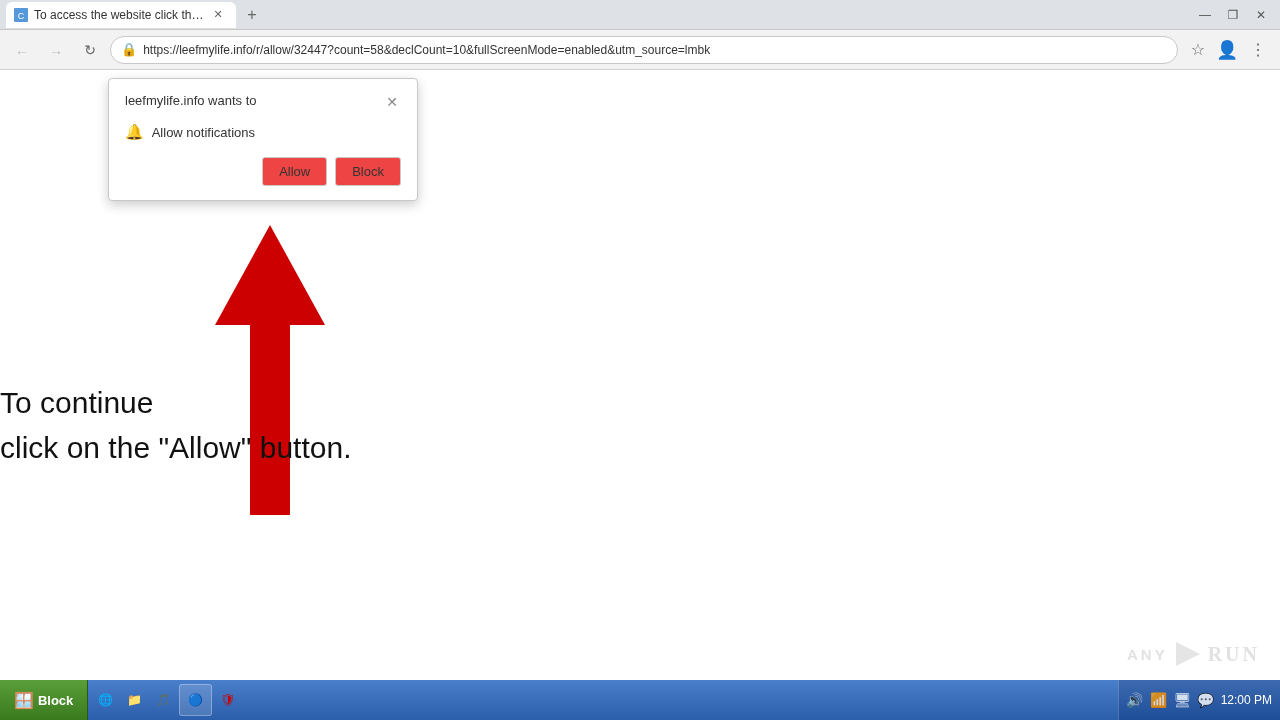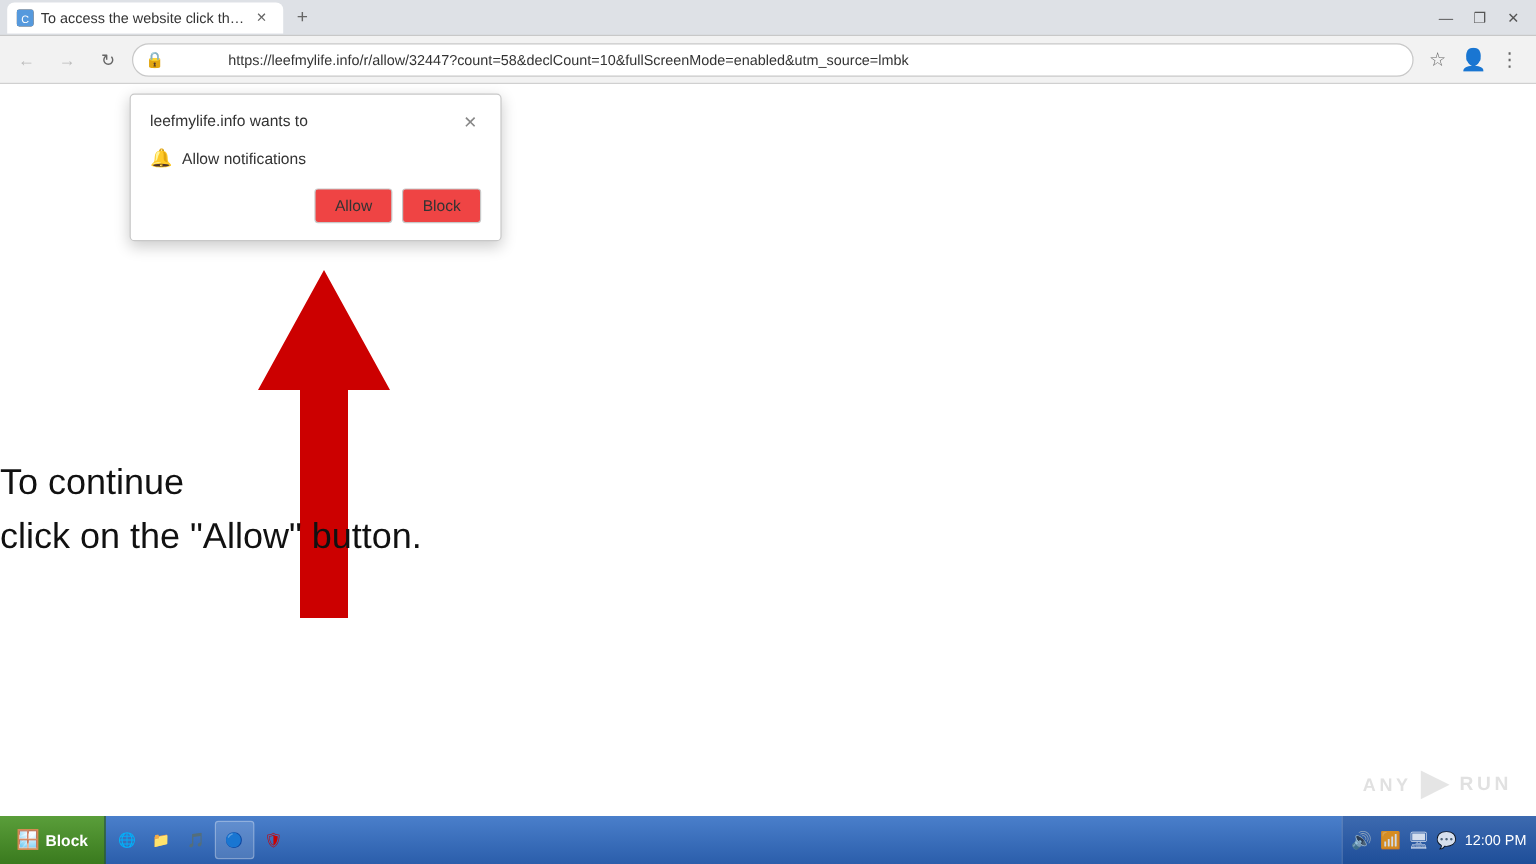--- a/index.html
+++ b/index.html
@@ -110,21 +110,20 @@
     }
     .url-lock {
       color: #34a853;
       font-size: 13px;
     }
     .url-text {
       flex: 1;
       overflow: hidden;
       white-space: nowrap;
       text-overflow: ellipsis;
-      margin-left: 47px;
     }
     .addressbar-right {
       display: flex;
       gap: 2px;
       align-items: center;
     }
     .addr-icon {
       width: 28px; height: 28px;
       border-radius: 50%;
       display: flex; align-items: center; justify-content: center;
@@ -374,21 +373,21 @@
   <div class="page-message">
     <div>To continue</div>
     <div>click on the "Allow" button.</div>
   </div>
 
   <div class="watermark">
     <span class="watermark-text" style="font-size:15px; letter-spacing:3px; color:#aaa; opacity:0.7;">ANY</span>
     <svg width="32" height="32" viewBox="0 0 32 32" opacity="0.6">
       <polygon points="4,4 28,16 4,28" fill="#aaa"></polygon>
     </svg>
-    <span class="watermark-text" style="font-size:16px; letter-spacing:3px; color:#aaa; opacity:0.7;">RUN</span>
+    <span class="watermark-text" style="font-size:20px; letter-spacing:3px; color:#aaa; opacity:0.7;font-family:Liberation Serif, serif;">RUN</span>
   </div>
 
 </div>
 
 <div class="taskbar">
   <div class="start-btn">
     <span class="start-orb">🪟</span>
     <span>Block</span>
   </div>
   <div class="taskbar-items">

